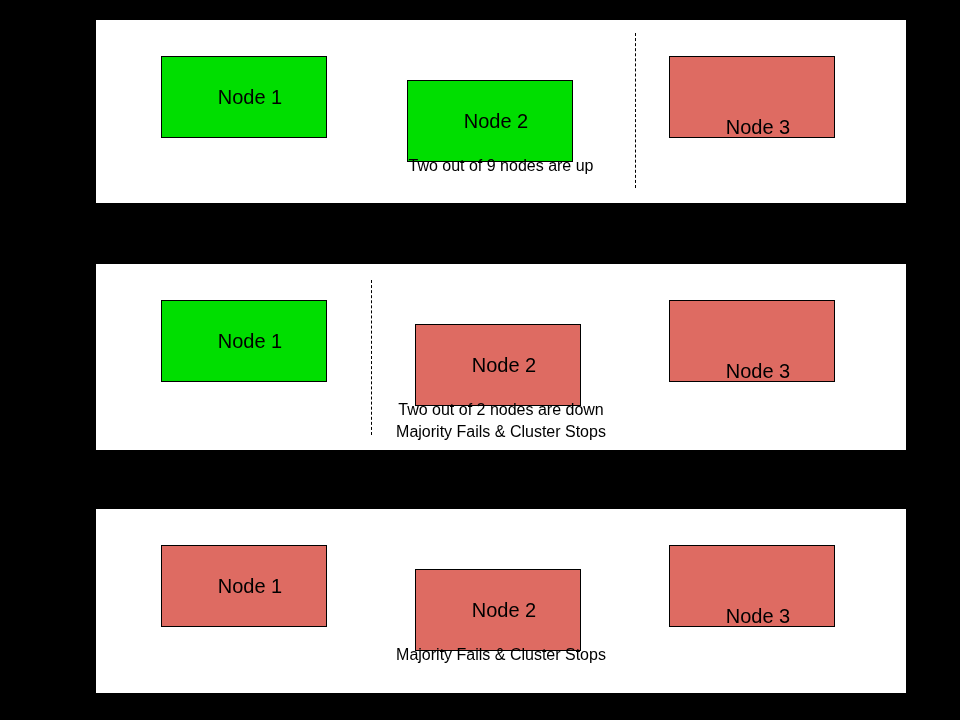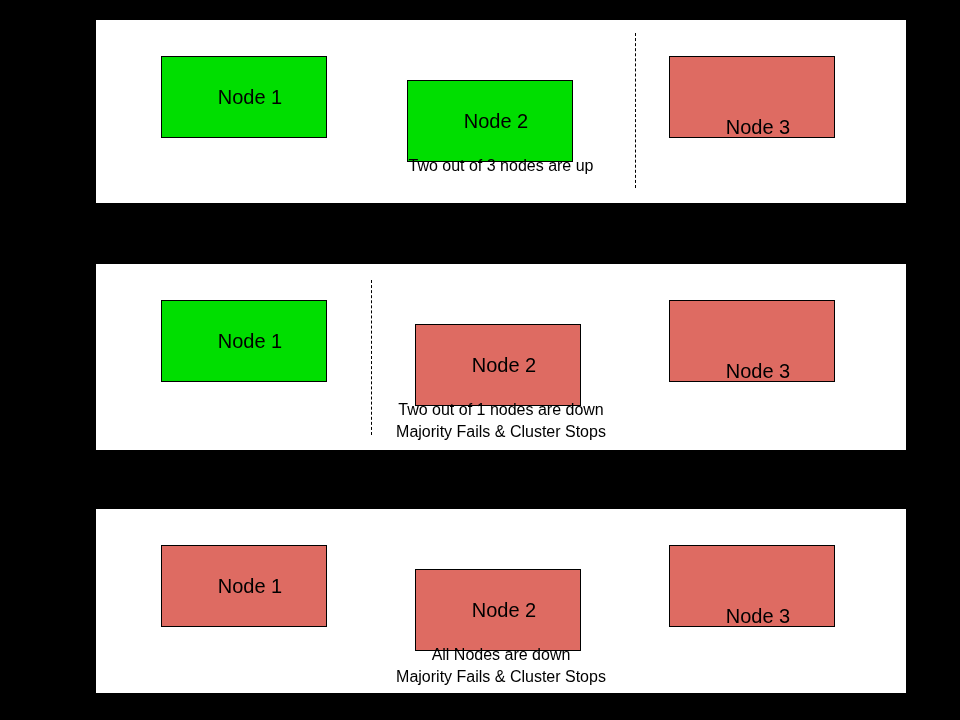--- a/index.html
+++ b/index.html
@@ -74,48 +74,47 @@
     <span class="node-label">Node 1</span>
   </div>
   <div class="node col2" style="background: rgb(0, 222, 0);">
     <span class="node-label">Node 2</span>
   </div>
   <div class="divider" id="divider-1"></div>
   <div class="node col3" style="background: rgb(222, 107, 98);">
     <span class="node-label">Node 3</span>
   </div>
   <div class="caption">
-    <div>Two out of 3 nodes are up</div>
+    <div>Two out of 9 nodes are up</div>
   </div>
 </section>
 
 <section class="panel" id="panel-2">
   <div class="node col1" style="background: rgb(0, 222, 0);">
     <span class="node-label">Node 1</span>
   </div>
   <div class="divider" id="divider-2"></div>
   <div class="node col2" style="background: rgb(222, 107, 98);">
     <span class="node-label">Node 2</span>
   </div>
   <div class="node col3" style="background: rgb(222, 107, 98);">
     <span class="node-label">Node 3</span>
   </div>
   <div class="caption">
-    <div>Two out of 1 nodes are down</div>
+    <div>Two out of 2 nodes are down</div>
     <div>Majority Fails &amp; Cluster Stops</div>
   </div>
 </section>
 
 <section class="panel" id="panel-3">
   <div class="node col1" style="background: rgb(222, 107, 98);">
     <span class="node-label">Node 1</span>
   </div>
   <div class="node col2" style="background: rgb(222, 107, 98);">
     <span class="node-label">Node 2</span>
   </div>
   <div class="node col3" style="background: rgb(222, 107, 98);">
     <span class="node-label">Node 3</span>
   </div>
   <div class="caption">
-    <div>All Nodes are down</div>
     <div>Majority Fails &amp; Cluster Stops</div>
   </div>
 </section>
 
 </body></html>

